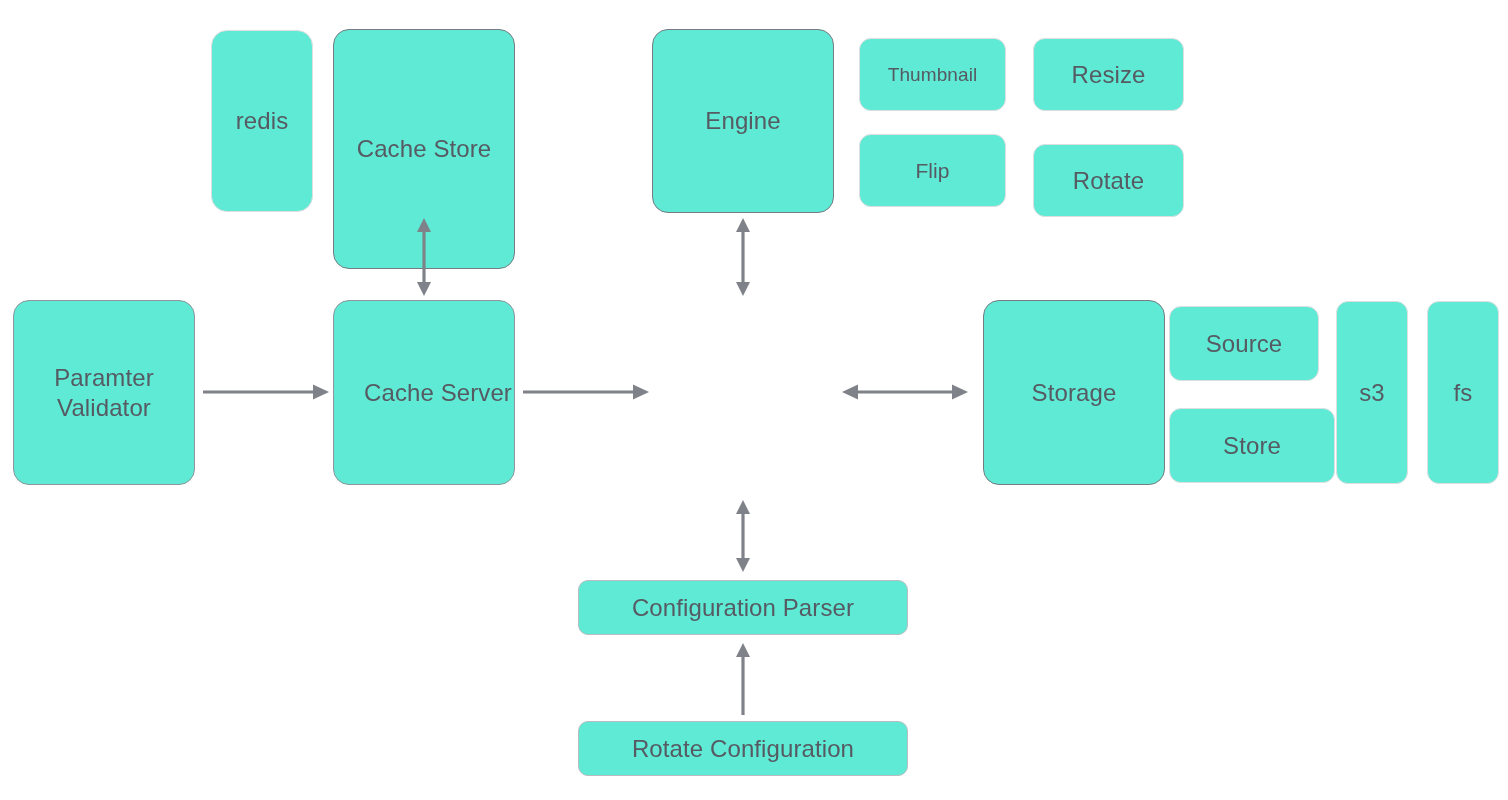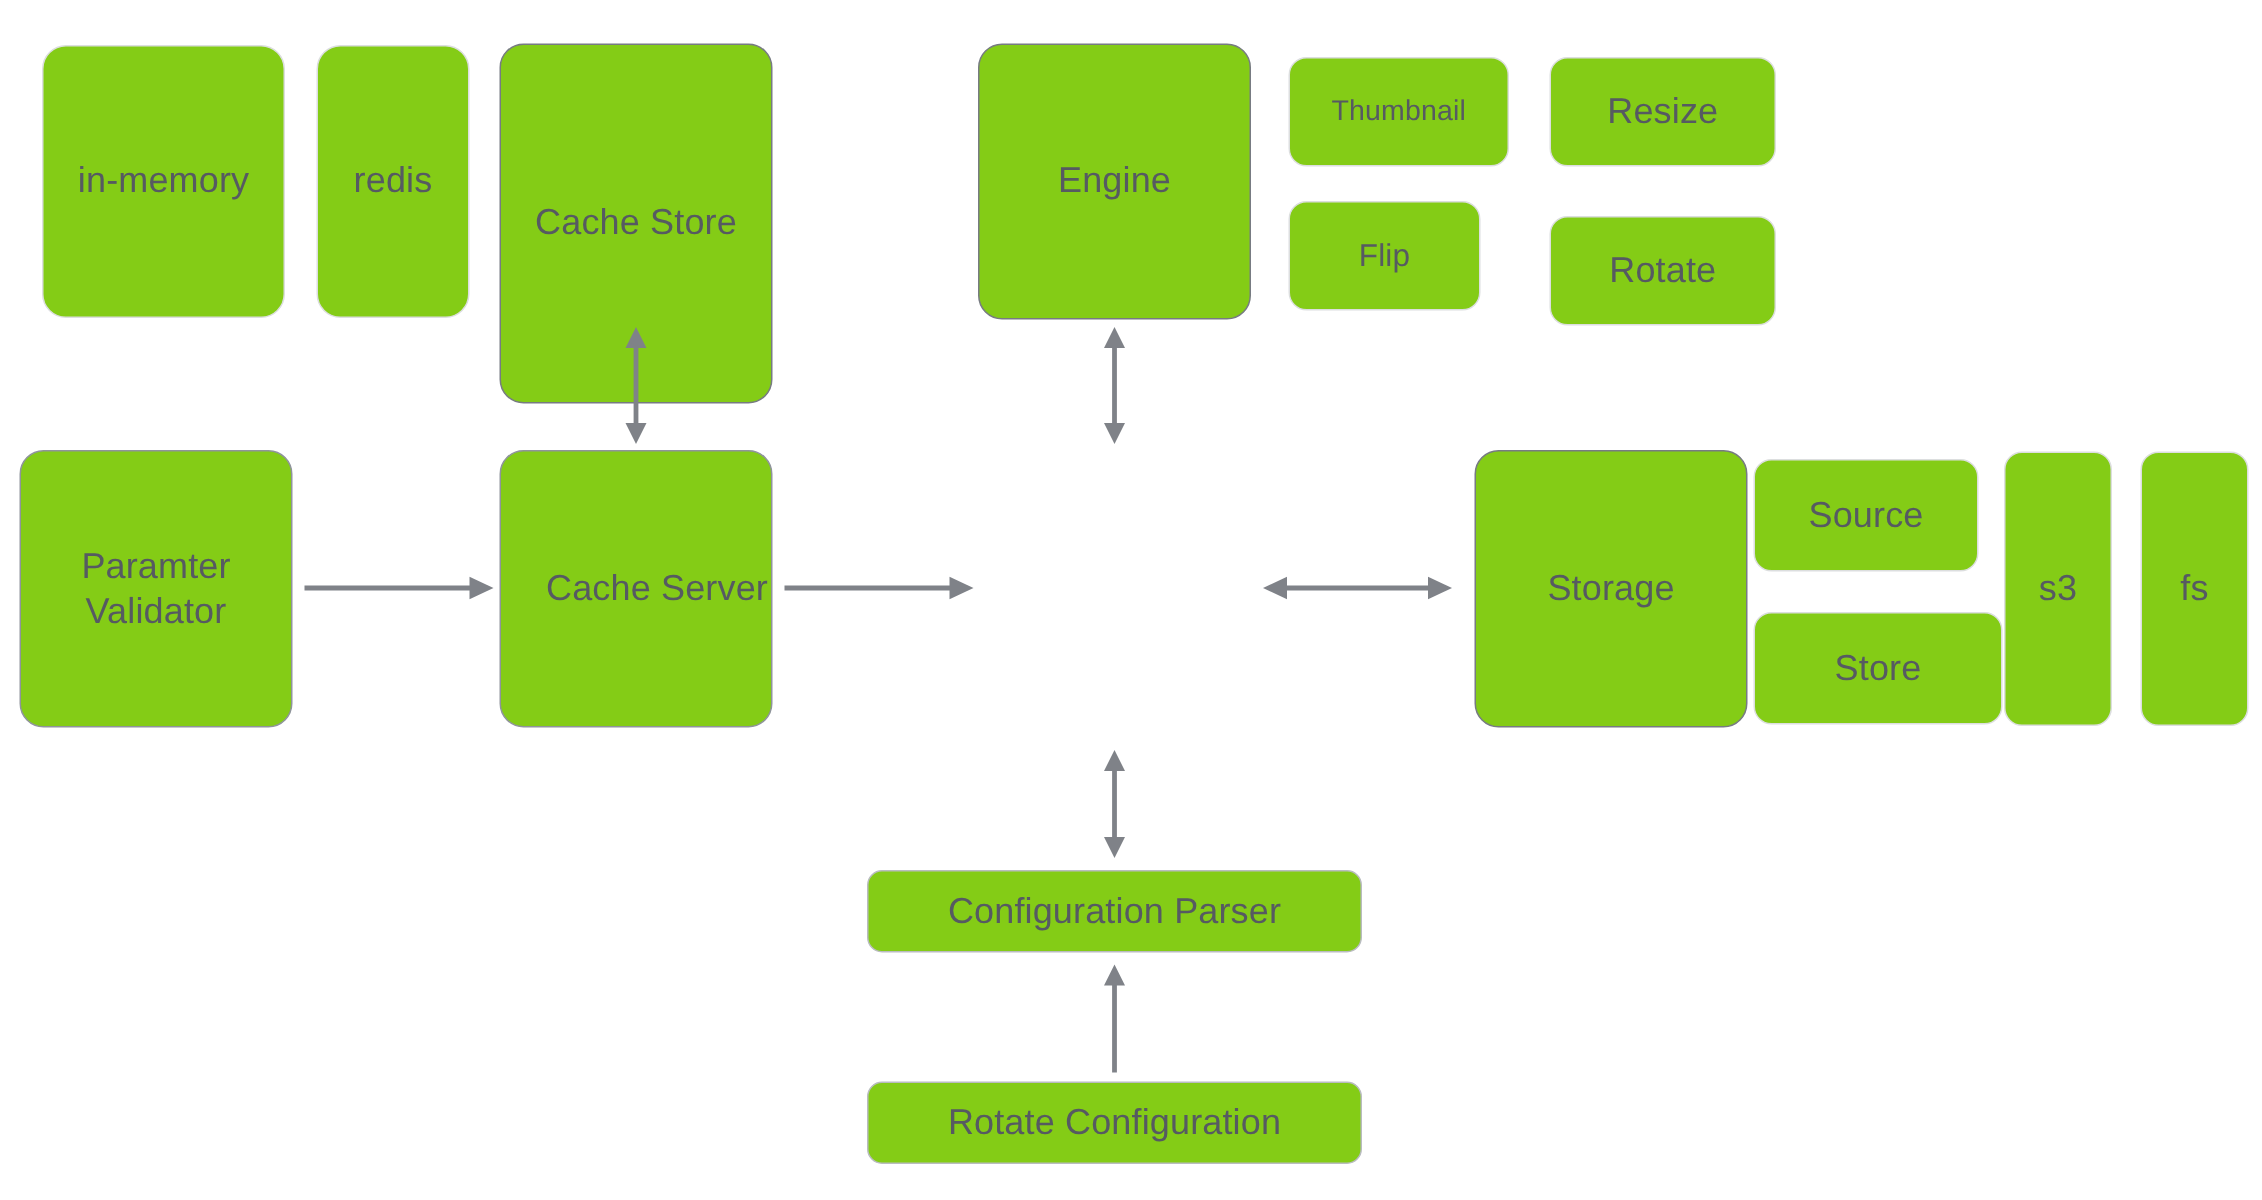--- a/index.html
+++ b/index.html
@@ -18,21 +18,21 @@
     overflow: hidden;
     background: #ffffff;
   }
   .node {
     position: absolute;
     box-sizing: border-box;
     display: flex;
     align-items: center;
     justify-content: center;
     text-align: center;
-    background: #84cc16;
+    background: #5eead4;
     color: #565a62;
     line-height: 1.22;
     white-space: pre-line;
     letter-spacing: 0.1px;
   }
   
   .b-strong { border: 1.6px solid #777b82; }
   .b-mid    { border: 1.5px solid #8f949b; }
   .b-light  { border: 1.5px solid #dcdedf; }
   .b-pill   { border: 1.6px solid #b9bcc0; }
@@ -50,23 +50,20 @@
   .arrow {
     position: absolute;
   }
   .arrow svg { display: block; overflow: visible; }
 </style>
 </head>
 <body>
 
 <div id="canvas">
 
-  <div class="node b-light r-lg fs-24" style="left:28px; top:30px; width:162px; height:182px;">
-    <span>in-memory</span>
-  </div>
 
   <div class="node b-light r-lg fs-24" style="left:211px; top:30px; width:102px; height:182px;">
     <span>redis</span>
   </div>
 
   <div class="node b-strong r-lg fs-24" style="left:333px; top:29px; width:182px; height:240px;text-align:right;">
     <span>Cache Store</span>
   </div>
 
   <div class="node b-strong r-lg fs-24" style="left:652px; top:29px; width:182px; height:184px;text-align:center;">
@@ -74,21 +71,21 @@
   </div>
 
   <div class="node b-light r-md fs-19" style="left:859px; top:38px; width:147px; height:73px;">
     <span>Thumbnail</span>
   </div>
 
   <div class="node b-light r-md fs-24" style="left:1033px; top:38px; width:151px; height:73px;">
     <span>Resize</span>
   </div>
 
-  <div class="node b-light r-md fs-21" style="left:859px; top:134px; width:128px; height:73px;">
+  <div class="node b-light r-md fs-21" style="left:859px; top:134px; width:147px; height:73px;">
     <span>Flip</span>
   </div>
 
   <div class="node b-light r-md fs-24" style="left:1033px; top:134px; width:151px; height:73px;margin-top:10px;">
     <span>Rotate</span>
   </div>
 
   <div class="node b-mid r-lg fs-24" style="left:13px; top:300px; width:182px; height:185px;">
     <span>Paramter
 Validator</span>

